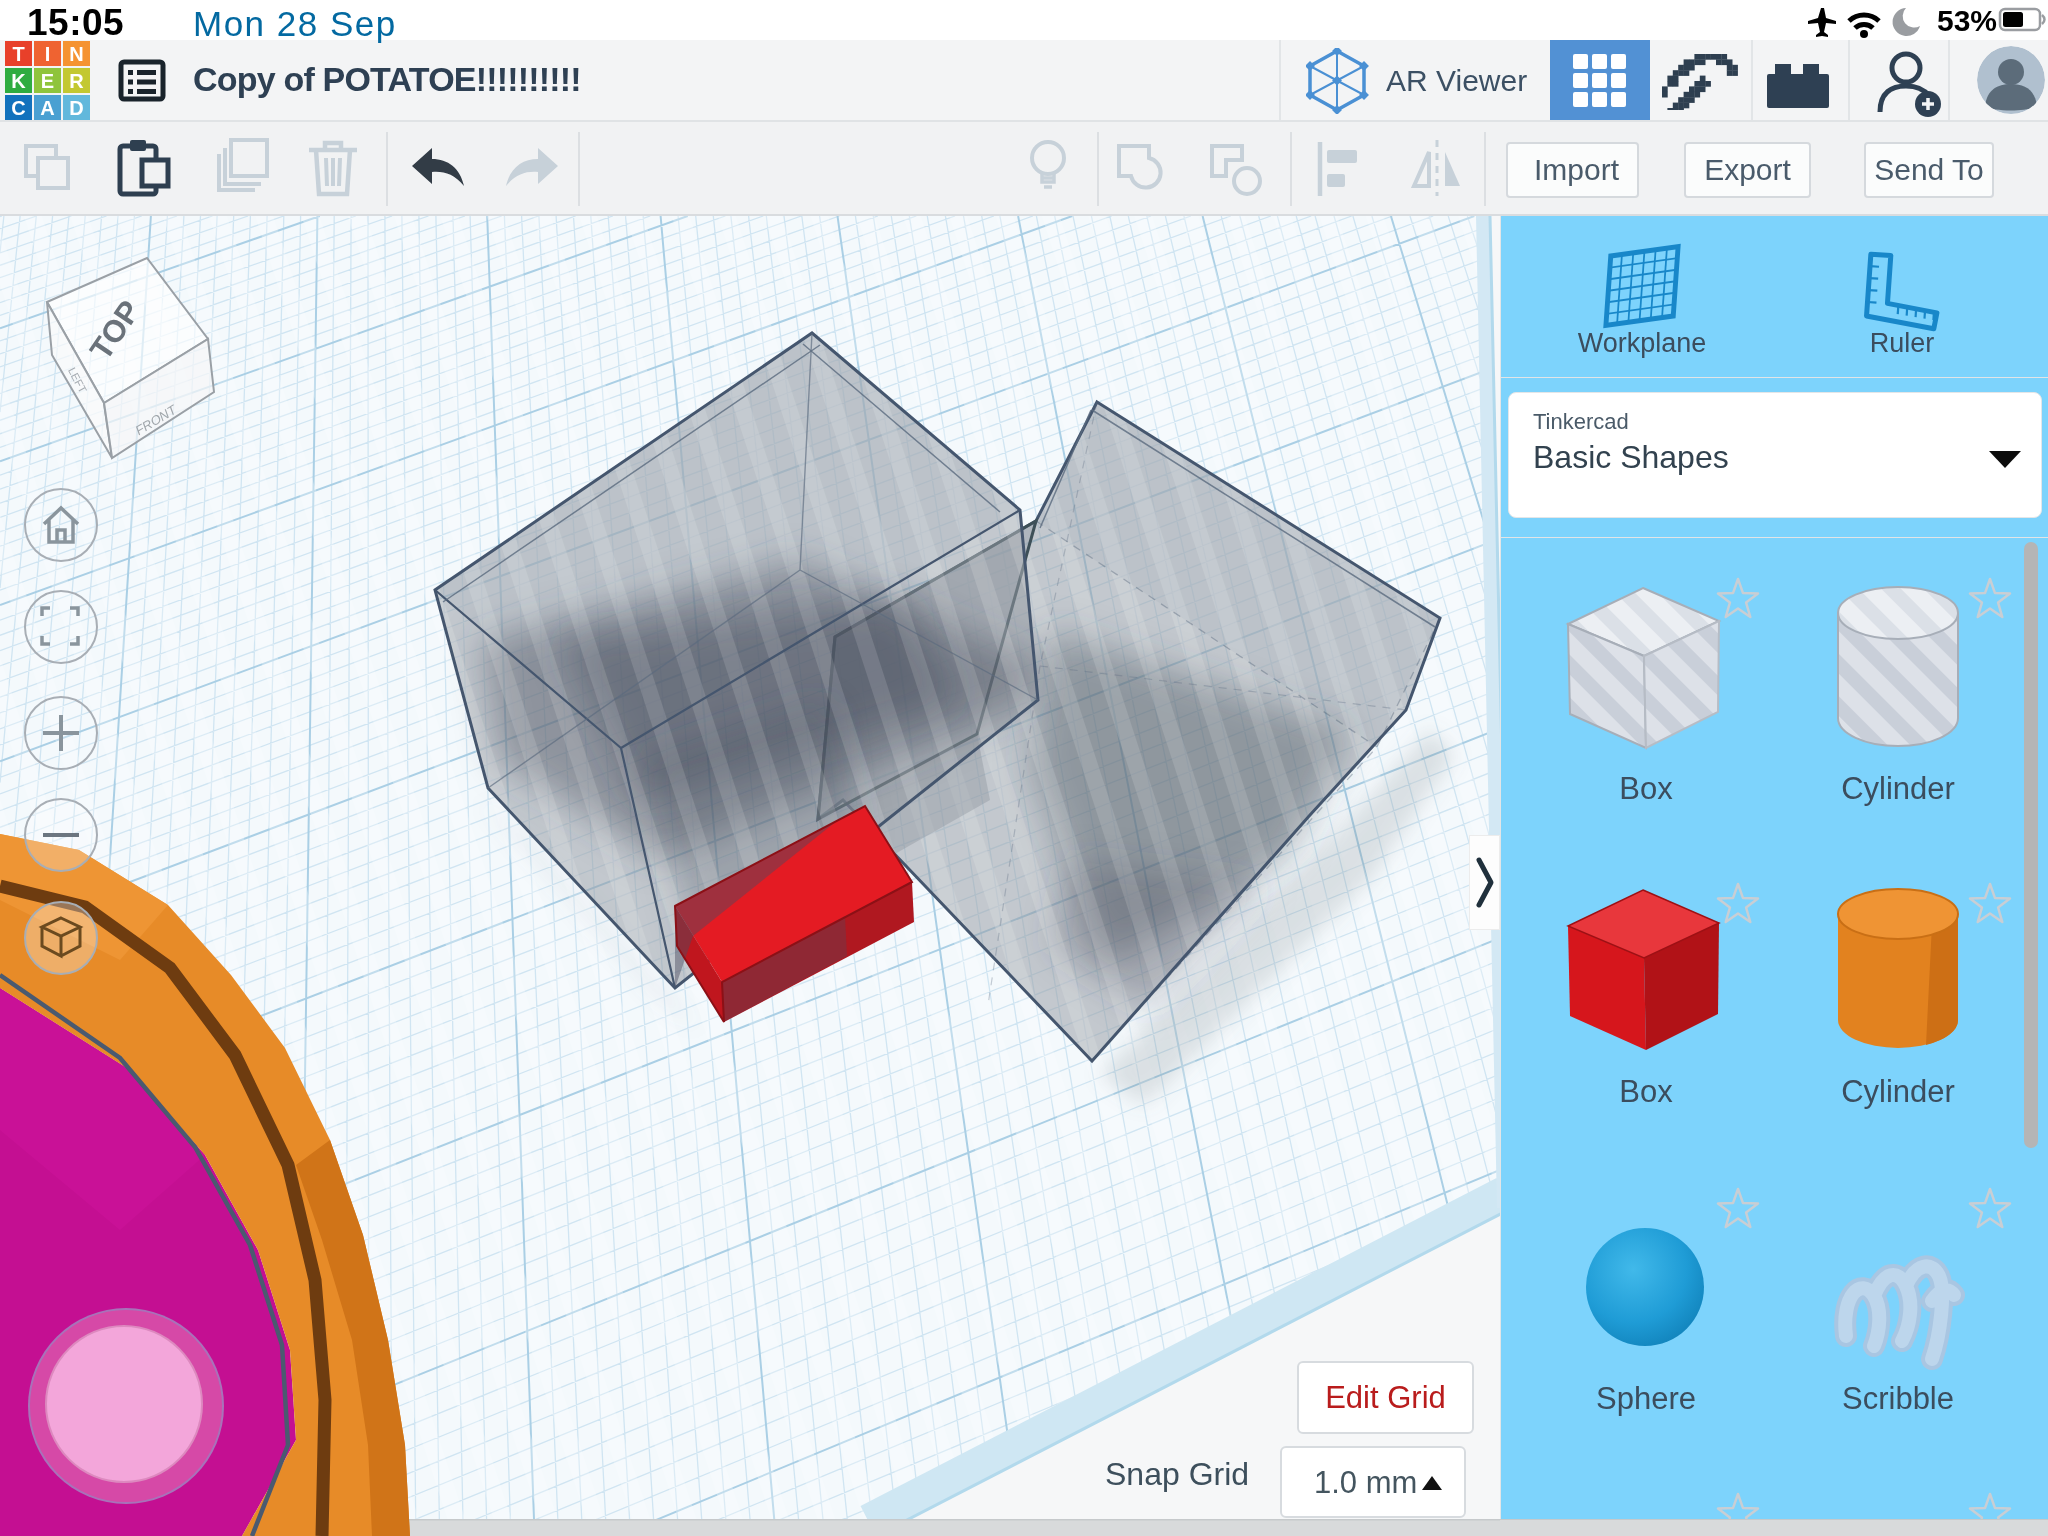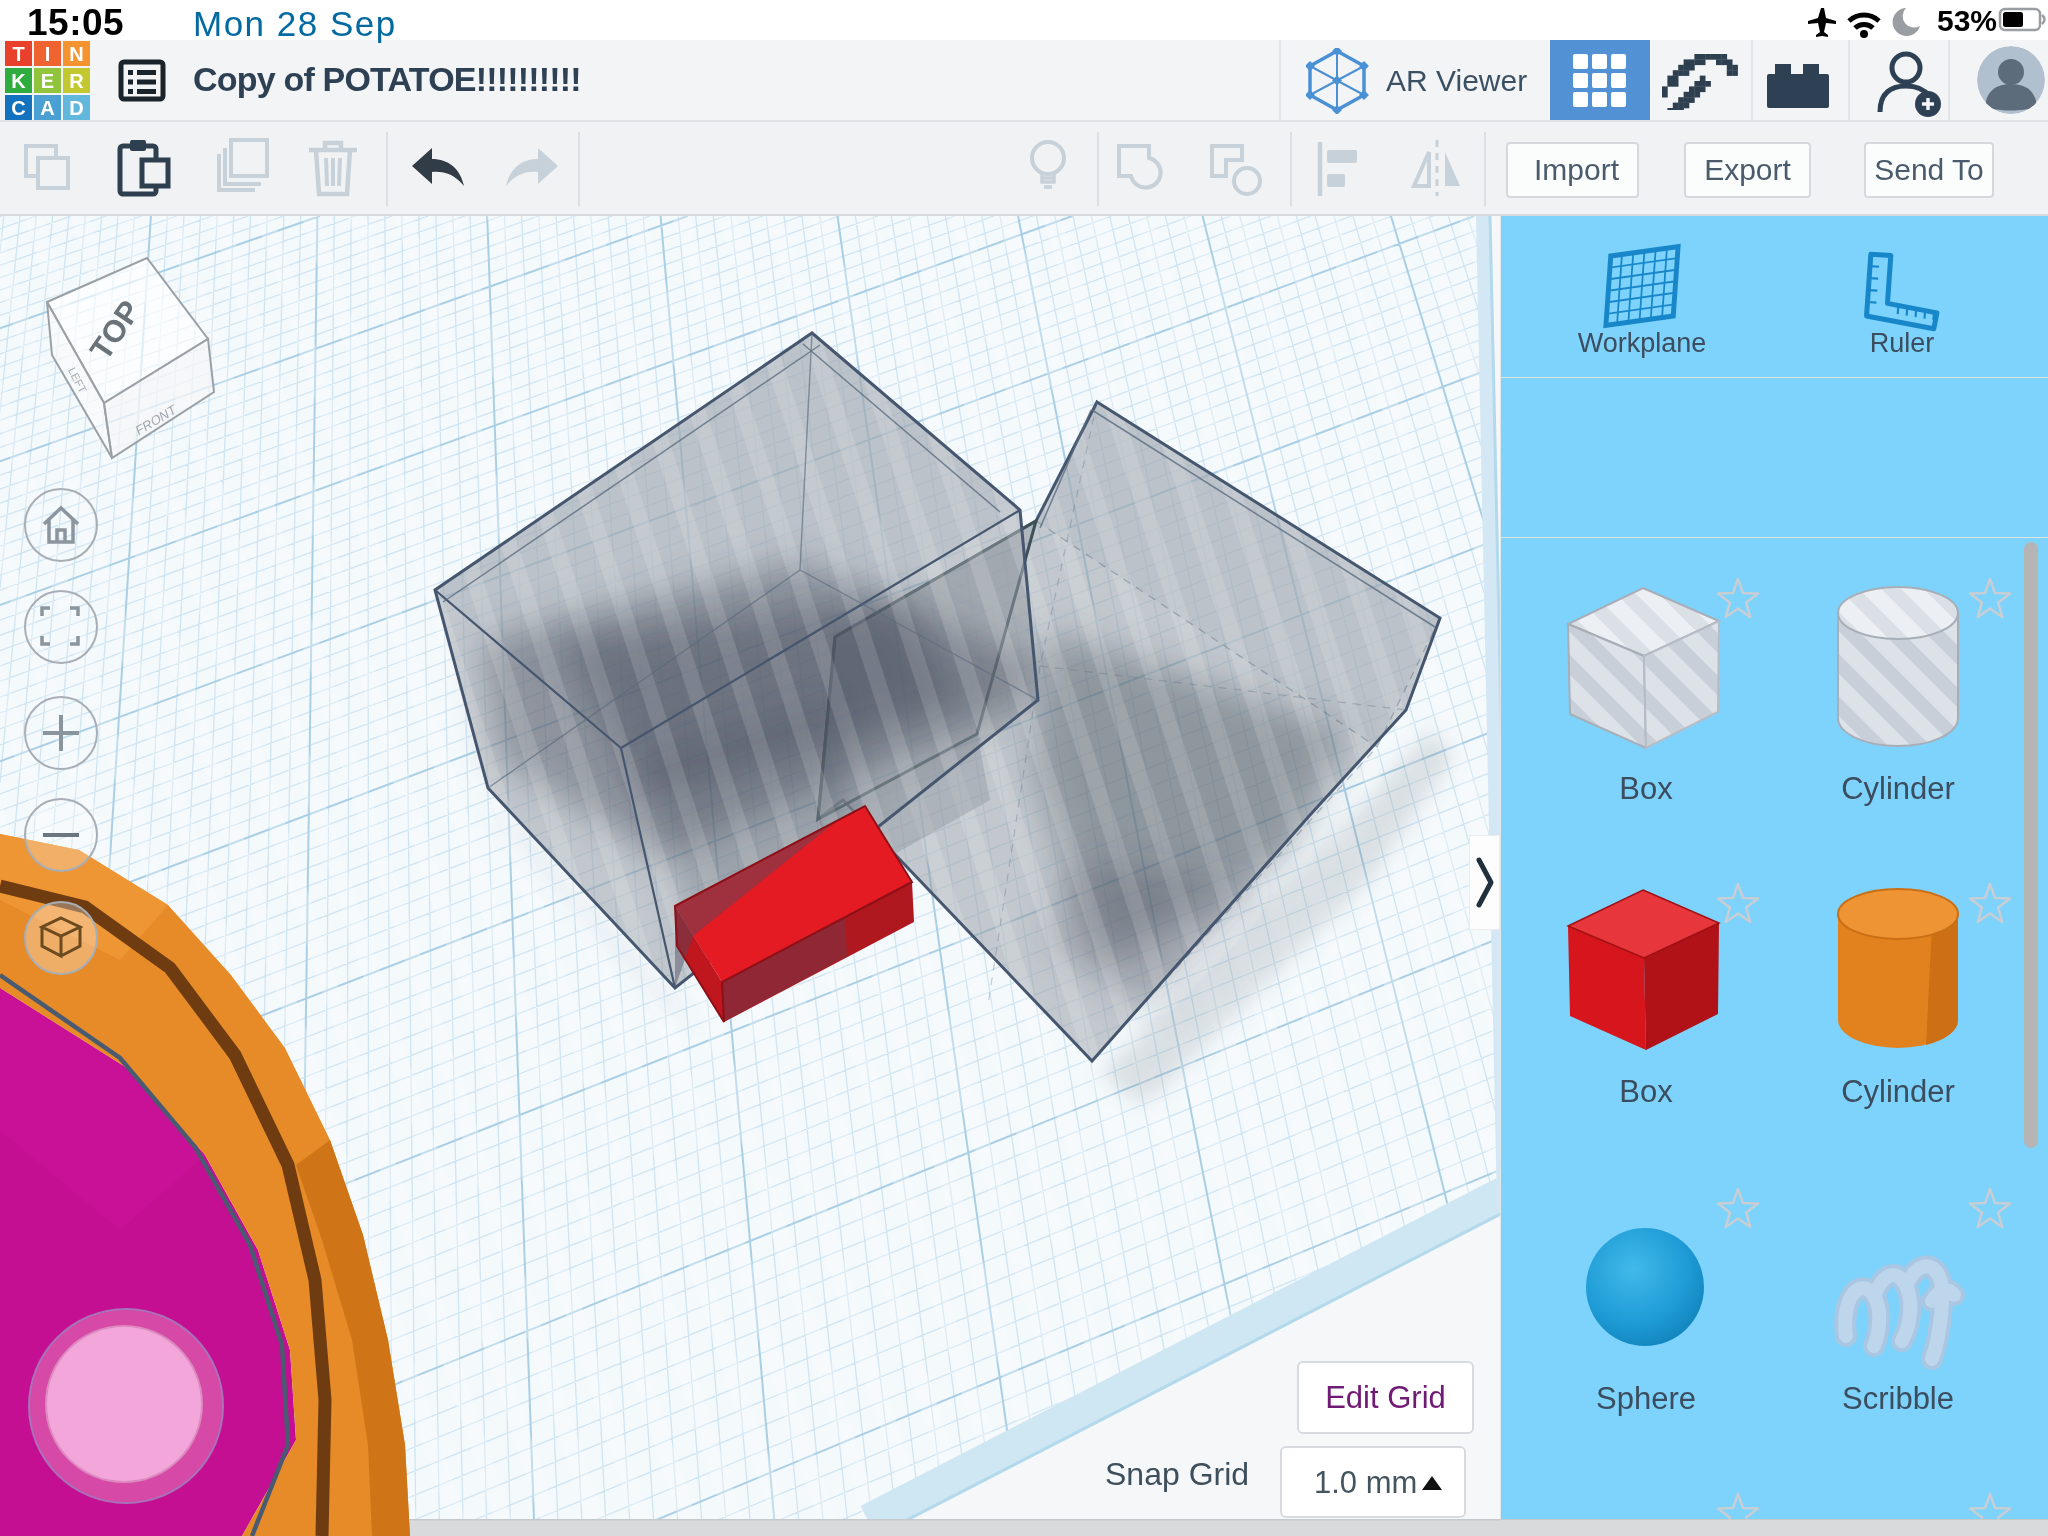--- a/index.html
+++ b/index.html
@@ -19,21 +19,21 @@
   .tbtn{position:absolute;top:20px;height:56px;background:#fbfcfc;border:2px solid #d5d9dd;border-radius:4px;
         font-size:30px;color:#4a5b6b;text-align:center;box-sizing:border-box;}
   #canvas{position:absolute;left:0;top:216px;width:1500px;height:1320px;background:#f6f7f8;overflow:hidden;z-index:10;}
   .navbtn{position:absolute;left:24px;width:74px;height:74px;border-radius:50%;border:2px solid #a8aeb5;box-sizing:border-box;z-index:12;}
   #joystick{position:absolute;left:28px;top:1092px;width:192px;height:192px;border-radius:50%;
      background:rgba(220,95,175,0.72);border:2px solid rgba(130,150,200,0.55);z-index:12;}
   #joystick .inner{position:absolute;left:15px;top:15px;width:154px;height:154px;border-radius:50%;
      background:rgba(244,172,220,0.95);border:2px solid rgba(215,130,185,0.8);}
   #shapesvg{position:absolute;left:0;top:0;z-index:11;}
   #editgrid{position:absolute;left:1297px;top:1145px;width:177px;height:73px;background:#fff;border:2px solid #d7dbdf;
-     border-radius:6px;box-sizing:border-box;font-size:31px;color:#701a75;text-align:center;line-height:69px;z-index:13;}
+     border-radius:6px;box-sizing:border-box;font-size:31px;color:#b91c1c;text-align:center;line-height:69px;z-index:13;}
   #snaplabel{position:absolute;left:1105px;top:1240px;font-size:32px;color:#3d4f5c;z-index:13;}
   #snapdd{position:absolute;left:1280px;top:1230px;width:186px;height:72px;background:#fff;border:2px solid #d7dbdf;
      border-radius:6px;box-sizing:border-box;z-index:13;font-size:31px;color:#44555f;}
   #collapse{position:absolute;left:1469px;top:619px;width:31px;height:95px;background:#fdfdfd;border:1px solid #ececec;
      box-sizing:border-box;z-index:13;color:#2b3a44;font-size:40px;line-height:92px;text-align:center;}
   #panel{position:absolute;left:1500px;top:216px;width:548px;height:1320px;background:#7dd3fc;z-index:5;border-left:1px solid #e3e5e7;box-sizing:border-box;}
   .plabel{position:absolute;font-size:27px;color:#3b4d5e;text-align:center;}
   .shapelabel{position:absolute;font-size:31px;color:#3b4d5e;text-align:center;width:240px;}
   #card{position:absolute;left:7px;top:176px;width:532px;height:124px;background:#fff;border:1px solid #e4e6e8;border-radius:8px;}
   #scroll{position:absolute;left:523px;top:326px;width:14px;height:606px;border-radius:7px;background:#b5b5b5;}
@@ -229,20 +229,27 @@
       <circle cx="59" cy="59" r="59" fill="url(#sph)"></circle>
     </g>
       <g transform="translate(335,1025)">
       <path d="M10 95 C 5 55, 25 35, 38 55 C 46 68, 44 90, 38 105 M38 55 C 48 30, 62 28, 70 45 C 78 62, 74 85, 66 100 M70 45 C 80 22, 96 20, 103 35 C 110 50, 104 95, 96 118 M96 60 C 104 48, 112 46, 118 54" fill="none" stroke="#a9c6e2" stroke-width="22" stroke-linecap="round"></path>
       <path d="M10 95 C 5 55, 25 35, 38 55 C 46 68, 44 90, 38 105 M38 55 C 48 30, 62 28, 70 45 C 78 62, 74 85, 66 100 M70 45 C 80 22, 96 20, 103 35 C 110 50, 104 95, 96 118 M96 60 C 104 48, 112 46, 118 54" fill="none" stroke="#bdd6ec" stroke-width="14" stroke-linecap="round"></path>
     </g>
     </svg>
   <div class="plabel" style="left:71px;top:112px;width:140px;">Workplane</div>
   <div class="plabel" style="left:331px;top:112px;width:140px;">Ruler</div>
   <div style="position:absolute;left:0;top:161px;width:548px;height:1px;background:#e2e4e6"></div>
+  <div id="card">
+    <div style="position:absolute;left:24px;top:16px;font-size:22px;color:#4a5a68">Tinkercad</div>
+    <div style="position:absolute;left:24px;top:46px;font-size:32px;color:#32424f">Basic Shapes</div>
+    <svg width="36" height="20" style="position:absolute;left:478px;top:56px">
+        <polygon points="2,2 34,2 18,19" fill="#0c0c0c"></polygon>
+      </svg>
+  </div>
   <div style="position:absolute;left:0;top:321px;width:548px;height:1px;background:#e2e4e6"></div>
   <div class="shapelabel" style="left:25px;top:555px">Box</div>
   <div class="shapelabel" style="left:277px;top:555px">Cylinder</div>
   <div class="shapelabel" style="left:25px;top:858px">Box</div>
   <div class="shapelabel" style="left:277px;top:858px">Cylinder</div>
   <div class="shapelabel" style="left:25px;top:1165px">Sphere</div>
   <div class="shapelabel" style="left:277px;top:1165px">Scribble</div>
   <div id="scroll"></div>
 </div>
 

